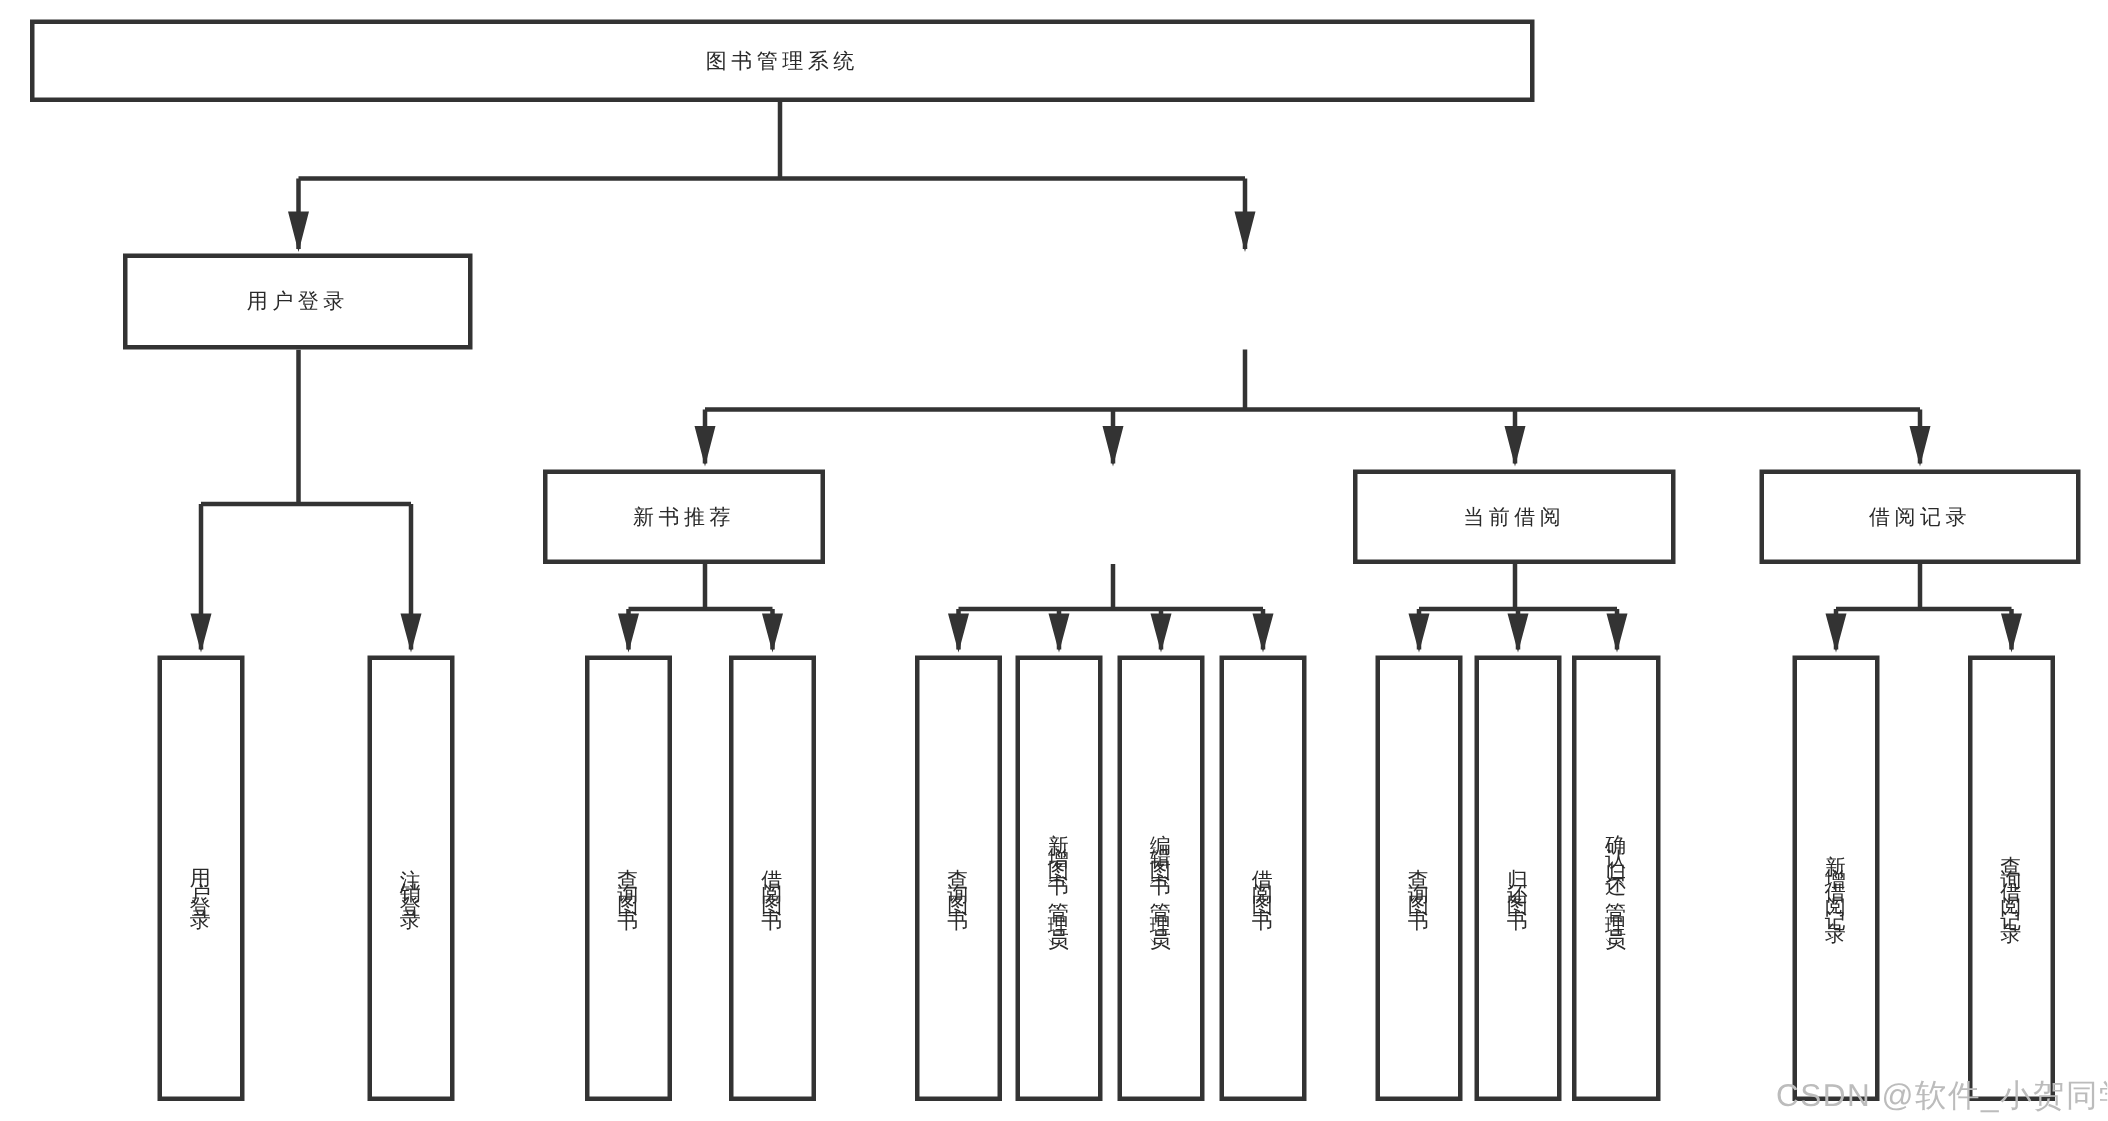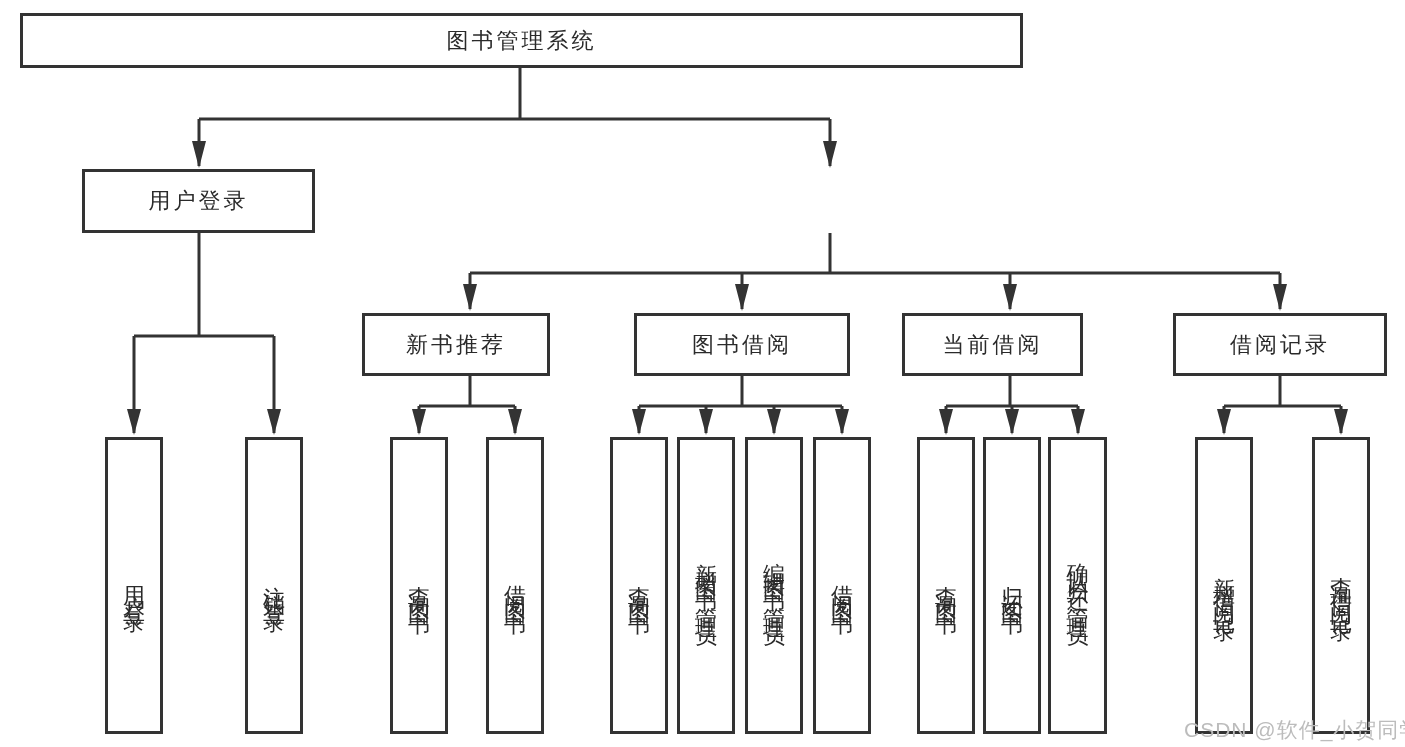--- a/index.html
+++ b/index.html
@@ -5,21 +5,21 @@
   html,body{margin:0;padding:0;background:#fff;}
   .stage{
     position:relative;width:1405px;height:747px;background:#ffffff;
     font-family:"Liberation Sans","DejaVu Sans",sans-serif;
     overflow:hidden;
   }
   .connectors{position:absolute;left:0;top:0;z-index:0;}
   .node{
     position:absolute;box-sizing:border-box;
     border:3px solid #333333;background:#ffffff;color:#2a2a2a;
-    font-size:22px;display:flex;align-items:center;justify-content:center;
+    font-size:14px;display:flex;align-items:center;justify-content:center;
     z-index:1;
   }
   .h{letter-spacing:3px;white-space:nowrap;}
   .v{
     writing-mode:vertical-rl;text-orientation:mixed;
     letter-spacing:9px;line-height:1;
   }
   .watermark{
     position:absolute;left:1184px;top:716px;z-index:2;
     font-size:21px;color:#bcbcbc;letter-spacing:1px;white-space:nowrap;
@@ -47,22 +47,21 @@
       M632 409 h14 L639 435 Z  M699 409 h14 L706 435 Z  M767 409 h14 L774 435 Z  M835 409 h14 L842 435 Z
       M939 409 h14 L946 435 Z  M1005 409 h14 L1012 435 Z M1071 409 h14 L1078 435 Z
       M1217 409 h14 L1224 435 Z M1334 409 h14 L1341 435 Z"></path>
   </svg>
 
   <div class="node h" style="left:20px;top:13px;width:1003px;height:55px">图书管理系统</div>
 
   <div class="node h" style="left:82px;top:169px;width:233px;height:64px">用户登录</div>
 
   <div class="node h" style="left:362px;top:313px;width:188px;height:63px">新书推荐</div>
-  <div class="node h" style="left:634px;top:313px;width:216px;height:63px">图书借阅</div>
-  <div class="node h" style="left:902px;top:313px;width:181px;height:63px">当前借阅</div>
+  <div class="node h" style="left:902px;top:313px;width:215px;height:63px">当前借阅</div>
   <div class="node h" style="left:1173px;top:313px;width:214px;height:63px">借阅记录</div>
 
   <div class="node v" style="left:105px;top:437px;width:58px;height:297px">用户登录</div>
   <div class="node v" style="left:245px;top:437px;width:58px;height:297px">注销登录</div>
 
   <div class="node v" style="left:390px;top:437px;width:58px;height:297px">查询图书</div>
   <div class="node v" style="left:486px;top:437px;width:58px;height:297px">借阅图书</div>
 
   <div class="node v" style="left:610px;top:437px;width:58px;height:297px">查询图书</div>
   <div class="node v" style="left:677px;top:437px;width:58px;height:297px">新增图书（管理员）</div>

